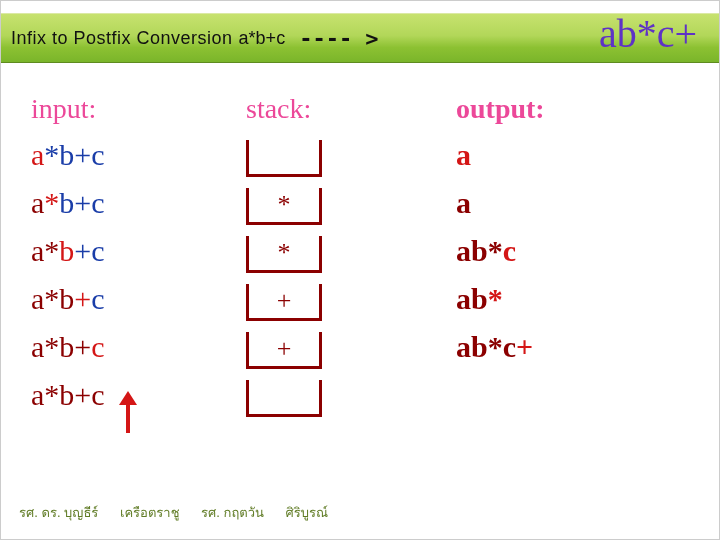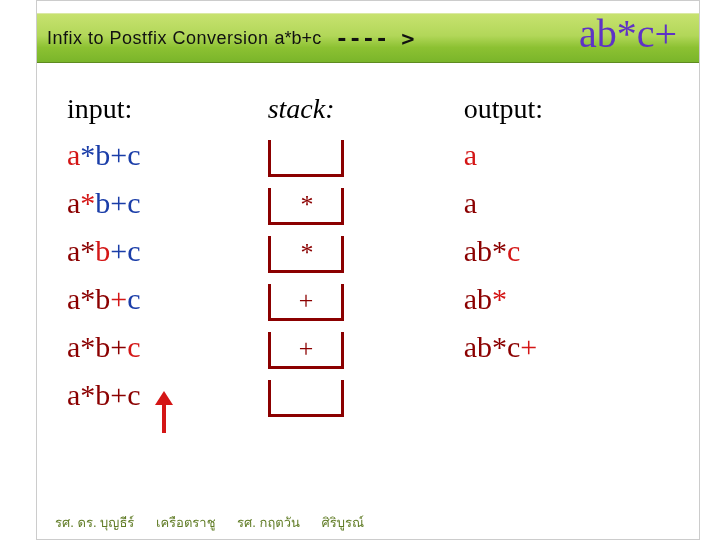--- a/index.html
+++ b/index.html
@@ -5,26 +5,25 @@
   html, body {
     margin: 0;
     padding: 0;
     width: 720px;
     height: 540px;
     background: #fff;
     font-family: Tahoma, Arial, sans-serif;
     overflow: hidden;
   }
   .slide {
-    width: 664px;
+    width: 720px;
     height: 540px;
     position: relative;
     border: 1px solid #ccc;
     box-sizing: border-box;
-    margin-left: 36px;
   }
   .titlebar {
     position: absolute;
     left: 0; right: 0; top: 12px;
     height: 48px;
     background: linear-gradient(to bottom, #c7e26f 0%, #b2d759 45%, #8cc132 70%, #7ab52a 100%);
     border-top: 1px solid #dbe9a4;
     border-bottom: 1px solid #5e8b1f;
     display: flex;
     align-items: center;
@@ -60,26 +59,26 @@
     left: 30px;
     top: 92px;
     right: 30px;
     display: flex;
   }
   .col {
     display: flex;
     flex-direction: column;
   }
   .col-input  { width: 215px; }
-  .col-stack  { width: 210px; font-style: italic; }
-  .col-output { width: 220px; }
+  .col-stack  { width: 210px; }
+  .col-output { width: 220px; font-weight: bold; }
   .hdr {
     font-family: "Comic Sans MS", cursive;
     font-size: 28px;
-    color: #000000;
+    color: #ec4899;
     margin-bottom: 6px;
   }
   .cell {
     font-family: "Comic Sans MS", cursive;
     font-size: 30px;
     line-height: 48px;
     height: 48px;
     white-space: pre;
   }
   .ch-dk   { color: #8b0000; }  
@@ -115,21 +114,21 @@
   .end-arrow .head {
     position: absolute;
     left: -2px; top: 0;
     width: 0; height: 0;
     border-left: 9px solid transparent;
     border-right: 9px solid transparent;
     border-bottom: 14px solid #d41616;
   }
   .footer {
     position: absolute;
-    left: 0; right: 0; bottom: 6px;
+    left: 0; right: 0; bottom: 16px;
     display: flex;
     padding: 0 18px;
     font-family: Tahoma, sans-serif;
     font-size: 13px;
     color: #5f7b24;
   }
   .footer .left span, .footer .right span { margin-right: 18px; }
   .footer .right span { margin-right: 0; margin-left: 18px; }
 </style>
 </head>

